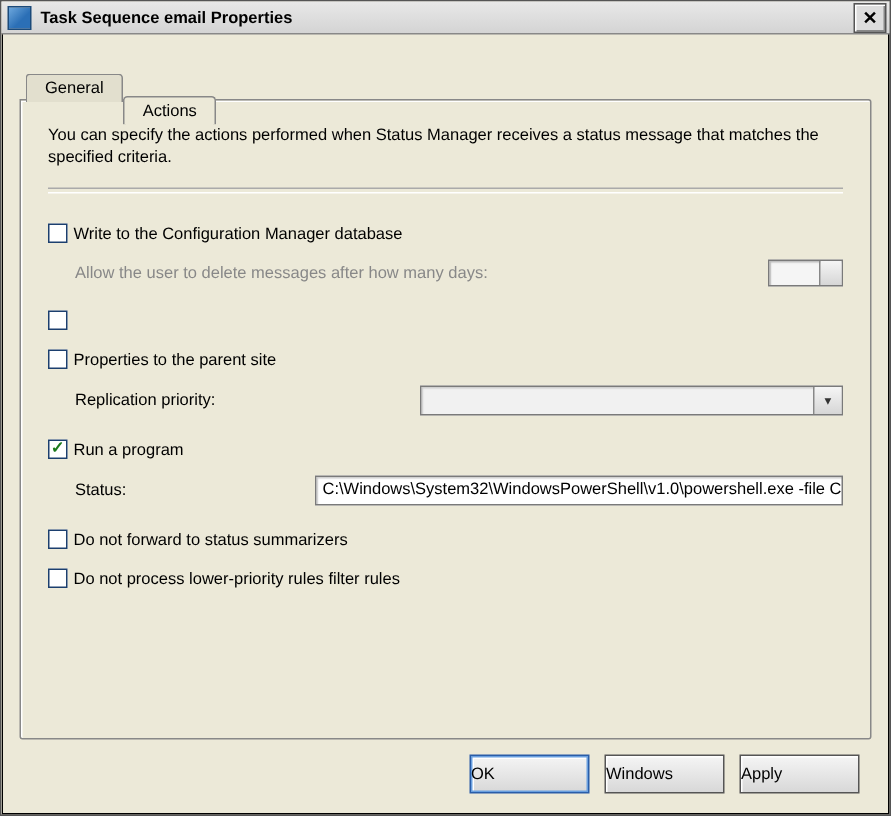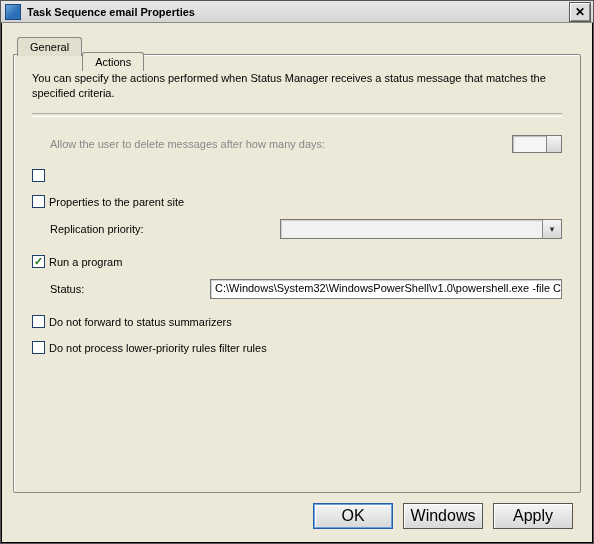--- a/index.html
+++ b/index.html
@@ -55,21 +55,21 @@
     display: flex;
     align-items: center;
     justify-content: center;
     font-family: Arial, sans-serif;
     font-size: 12px;
     font-weight: bold;
     cursor: default;
   }
   .client {
     flex: 1;
-    padding: 12px 12px 10px 12px;
+    padding: 24px 12px 10px 12px;
     display: flex;
     flex-direction: column;
   }
   .tab-strip {
     display: flex;
     align-items: flex-end;
     margin-left: 4px;
     position: relative;
     z-index: 2;
   }
@@ -226,22 +226,22 @@
     padding: 10px 8px 4px 0;
   }
   .btn {
     min-width: 78px;
     height: 24px;
     border: 1px solid #555;
     background: linear-gradient(#f5f5f5,#d8d8d8);
     box-shadow: inset 1px 1px 0 #fff;
     display: flex;
     align-items: center;
-    justify-content: center;
-    font-size: 16px;
+    justify-content: flex-start;
+    font-size: 11px;
     cursor: default;
   }
   .btn.default {
     border: 1px solid #2a5da8;
     box-shadow: 0 0 0 1px #6aa0e0 inset, inset 2px 2px 0 #fff;
   }
   .disabled-text {
     color: #888;
   }
   .spacer { height: 6px;}
@@ -267,20 +267,24 @@
       </div>
       <div class="tab active">
         <span>Actions</span>
       </div>
     </div>
 
     <div class="panel">
       <div class="intro">You can specify the actions performed when Status Manager receives a status message that matches the specified criteria.</div>
       <div class="hr"></div>
 
+      <div class="row">
+        <span class="chk"></span>
+        <label class="cblabel">Write to the Configuration Manager database</label>
+      </div>
       <div class="row sub">
         <span class="disabled-text" style="flex:1">Allow the user to delete messages after how many days:</span>
         <div class="spinner">
           <div class="arrows">
             <div>▲</div>
             <div>▼</div>
           </div>
         </div>
       </div>
 

